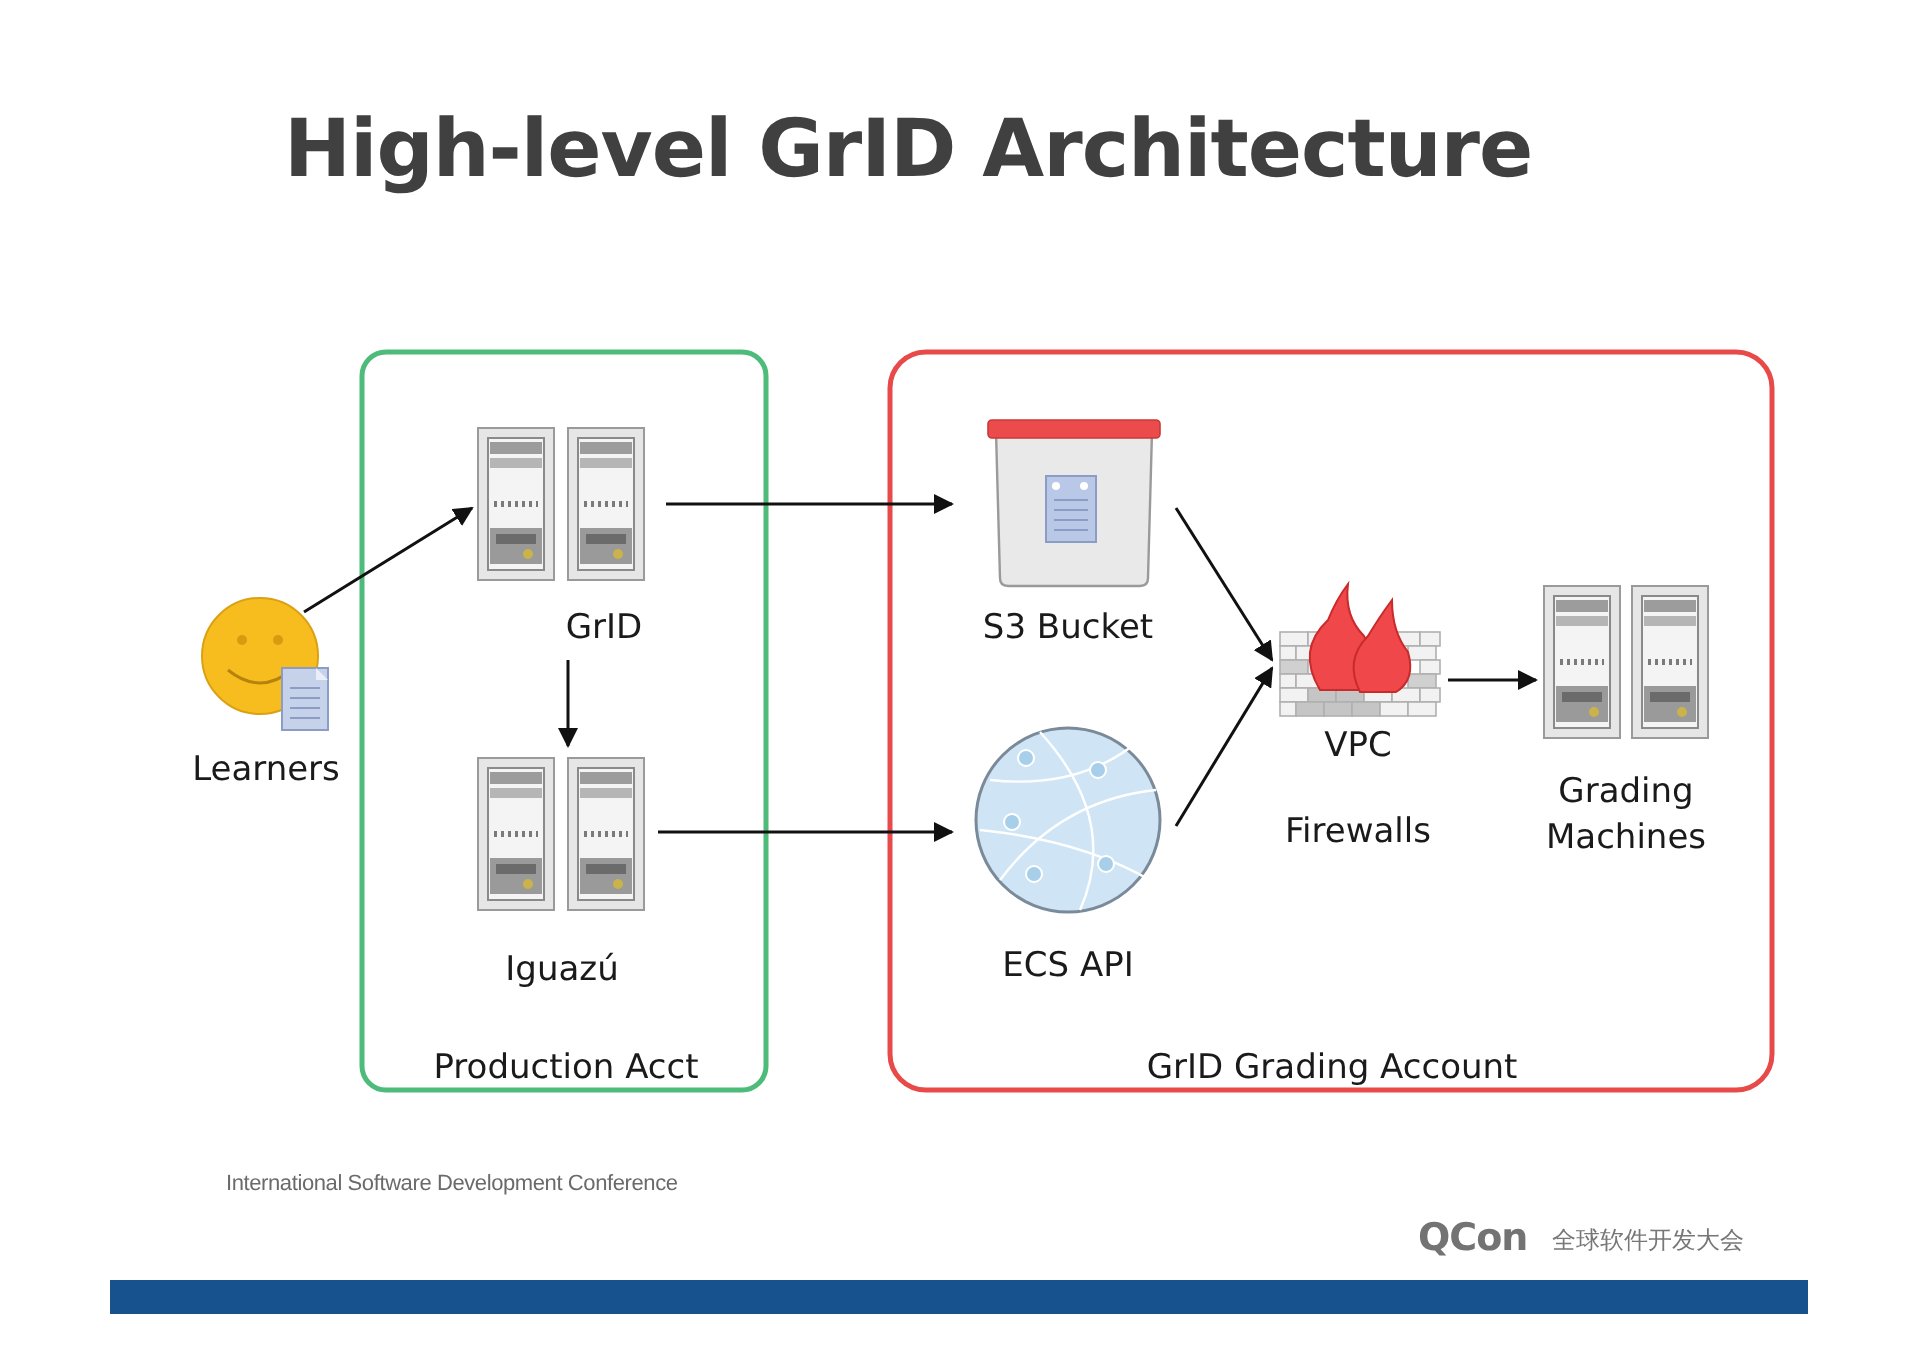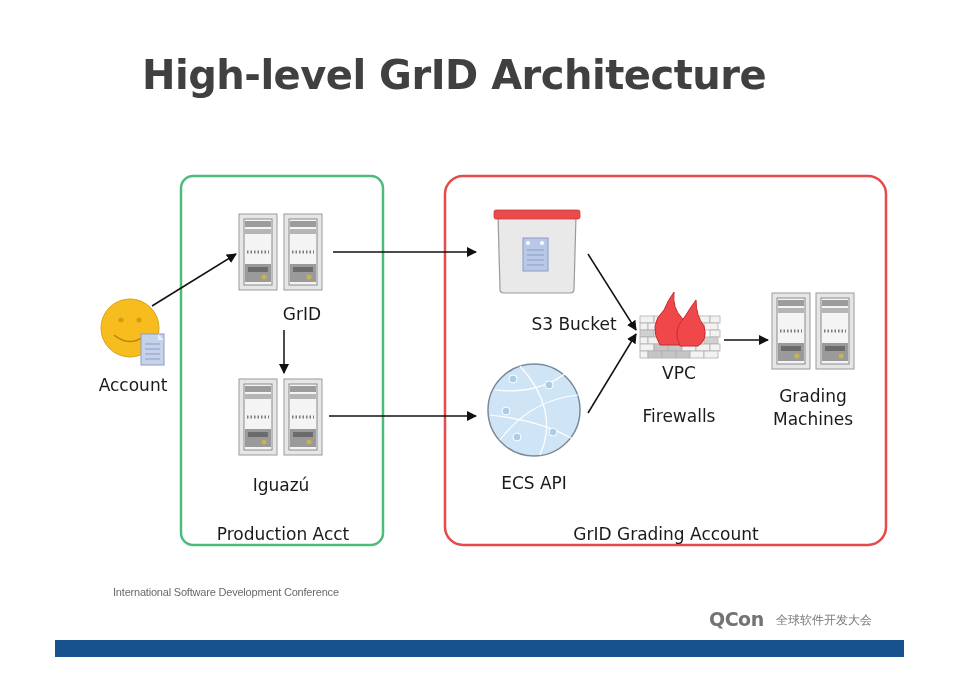--- a/index.html
+++ b/index.html
@@ -124,24 +124,24 @@
 
   <line x1="152" y1="306" x2="236" y2="254" stroke="#111" stroke-width="1.5" marker-end="url(#arrow)"></line>
   <line x1="284" y1="330" x2="284" y2="373" stroke="#111" stroke-width="1.5" marker-end="url(#arrow)"></line>
   <line x1="333" y1="252" x2="476" y2="252" stroke="#111" stroke-width="1.5" marker-end="url(#arrow)"></line>
   <line x1="329" y1="416" x2="476" y2="416" stroke="#111" stroke-width="1.5" marker-end="url(#arrow)"></line>
   <line x1="588" y1="254" x2="636" y2="330" stroke="#111" stroke-width="1.5" marker-end="url(#arrow)"></line>
   <line x1="588" y1="413" x2="636" y2="334" stroke="#111" stroke-width="1.5" marker-end="url(#arrow)"></line>
   <line x1="724" y1="340" x2="768" y2="340" stroke="#111" stroke-width="1.5" marker-end="url(#arrow)"></line>
 </svg>
 
-<div class="lbl" style="left:133px; top:374px;">Account</div>
+<div class="lbl" style="left:133px; top:374px;">Learners</div>
 <div class="lbl" style="left:282px; top:303px;margin-left:20px;">GrID</div>
 <div class="lbl" style="left:281px; top:474px;">Iguazú</div>
-<div class="lbl" style="left:534px; top:313px;margin-left:40px;">S3 Bucket</div>
+<div class="lbl" style="left:534px; top:303px;">S3 Bucket</div>
 <div class="lbl" style="left:534px; top:472px;">ECS API</div>
 <div class="lbl" style="left:679px; top:362px;text-align:center;">VPC</div>
 <div class="lbl" style="left:679px; top:405px;">Firewalls</div>
 <div class="lbl" style="left:813px; top:385px;">Grading</div>
 <div class="lbl" style="left:813px; top:408px;">Machines</div>
 <div class="lbl" style="left:283px; top:523px;">Production Acct</div>
 <div class="lbl" style="left:666px; top:523px;">GrID Grading Account</div>
 
 <div class="footer-text">International Software Development Conference</div>
 <div class="qcon">QCon</div>

